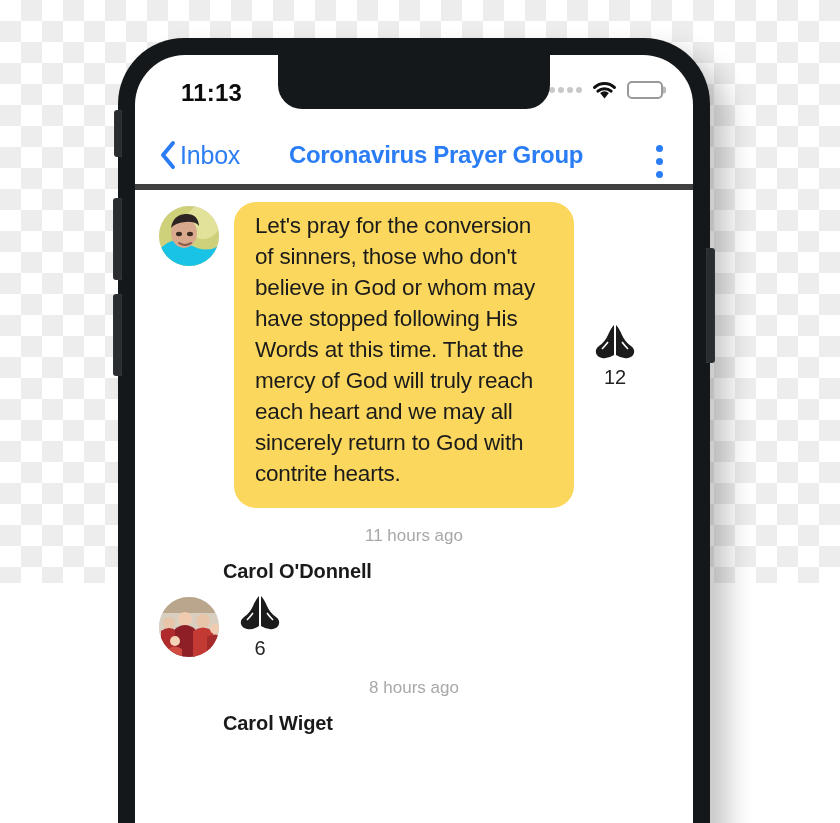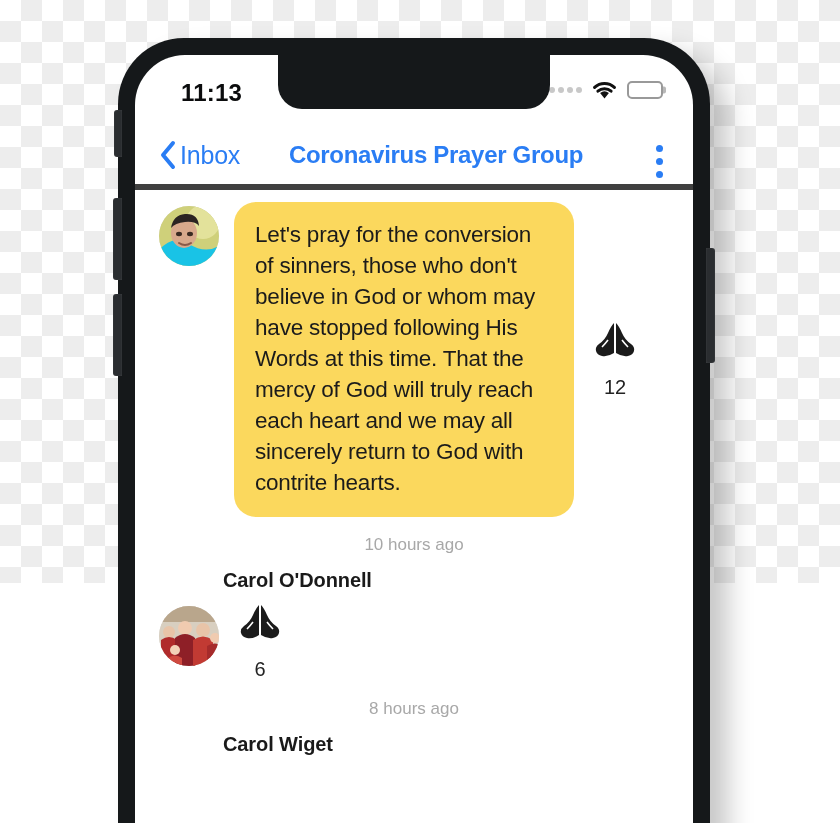--- a/index.html
+++ b/index.html
@@ -203,21 +203,21 @@
     overflow: hidden;
     margin-top: 4px;
     background: #ddd;
   }
   .avatar svg { display: block; width: 60px; height: 60px; }
   .bubble {
     flex: 0 1 auto;
     max-width: 340px;
     background: #fbd85d;
     border-radius: 22px;
-    padding: 17px 21px 19px 21px;
+    padding: 8px 21px 19px 21px;
     margin-left: 15px;
     font-size: 22.5px;
     line-height: 1.38;
     color: #1b1b1b;
     letter-spacing: -0.2px;
     white-space: pre-wrap;
   }
   .reaction {
     flex: 0 0 auto;
     width: 62px;
@@ -227,21 +227,21 @@
     cursor: pointer;
   }
   .reaction-icon {
     display: block;
     margin: 0 auto;
   }
   .reaction-count {
     display: block;
     font-size: 20px;
     color: #232323;
-    margin-top: 16px;
+    margin-top: 4px;
   }
 </style>
 </head>
 <body>
 
 <div id="page">
 
   <div id="phone">
 
     <div class="side-btn" id="btn-mute"></div>
@@ -307,21 +307,21 @@
           <div class="reaction">
             <svg class="reaction-icon" width="46" height="40" viewBox="0 0 46 40">
               <path d="M22 3 q-3 3 -6 10 q-3 7 -9 11 q-4 3 -3 7 q1 4 6 5 q6 1 12 -3 Z" fill="#1b1b1b"></path>
               <path d="M24 3 q3 3 6 10 q3 7 9 11 q4 3 3 7 q-1 4 -6 5 q-6 1 -12 -3 Z" fill="#1b1b1b"></path>
               <path d="M16 20 q-3 4 -6 7" stroke="#fff" stroke-width="1.6" fill="none"></path>
               <path d="M30 20 q3 4 6 7" stroke="#fff" stroke-width="1.6" fill="none"></path>
             </svg>
             <span class="reaction-count">12</span>
           </div>
         </div>
-        <div class="timestamp">10 hours ago</div>
+        <div class="timestamp">11 hours ago</div>
 
         <div class="sender-name">Carol O'Donnell</div>
         <div class="msg-row">
           <div class="avatar">
             <svg viewBox="0 0 60 60">
               <rect width="60" height="60" fill="#d8cfc0"></rect>
               <rect y="0" width="60" height="16" fill="#b9a68c"></rect>
               <circle cx="10" cy="26" r="6" fill="#e8c4a8"></circle>
               <path d="M2 34 q8 -6 16 0 v26 H2 Z" fill="#b02b2b"></path>
               <circle cx="26" cy="22" r="7" fill="#f0cbb0"></circle>

